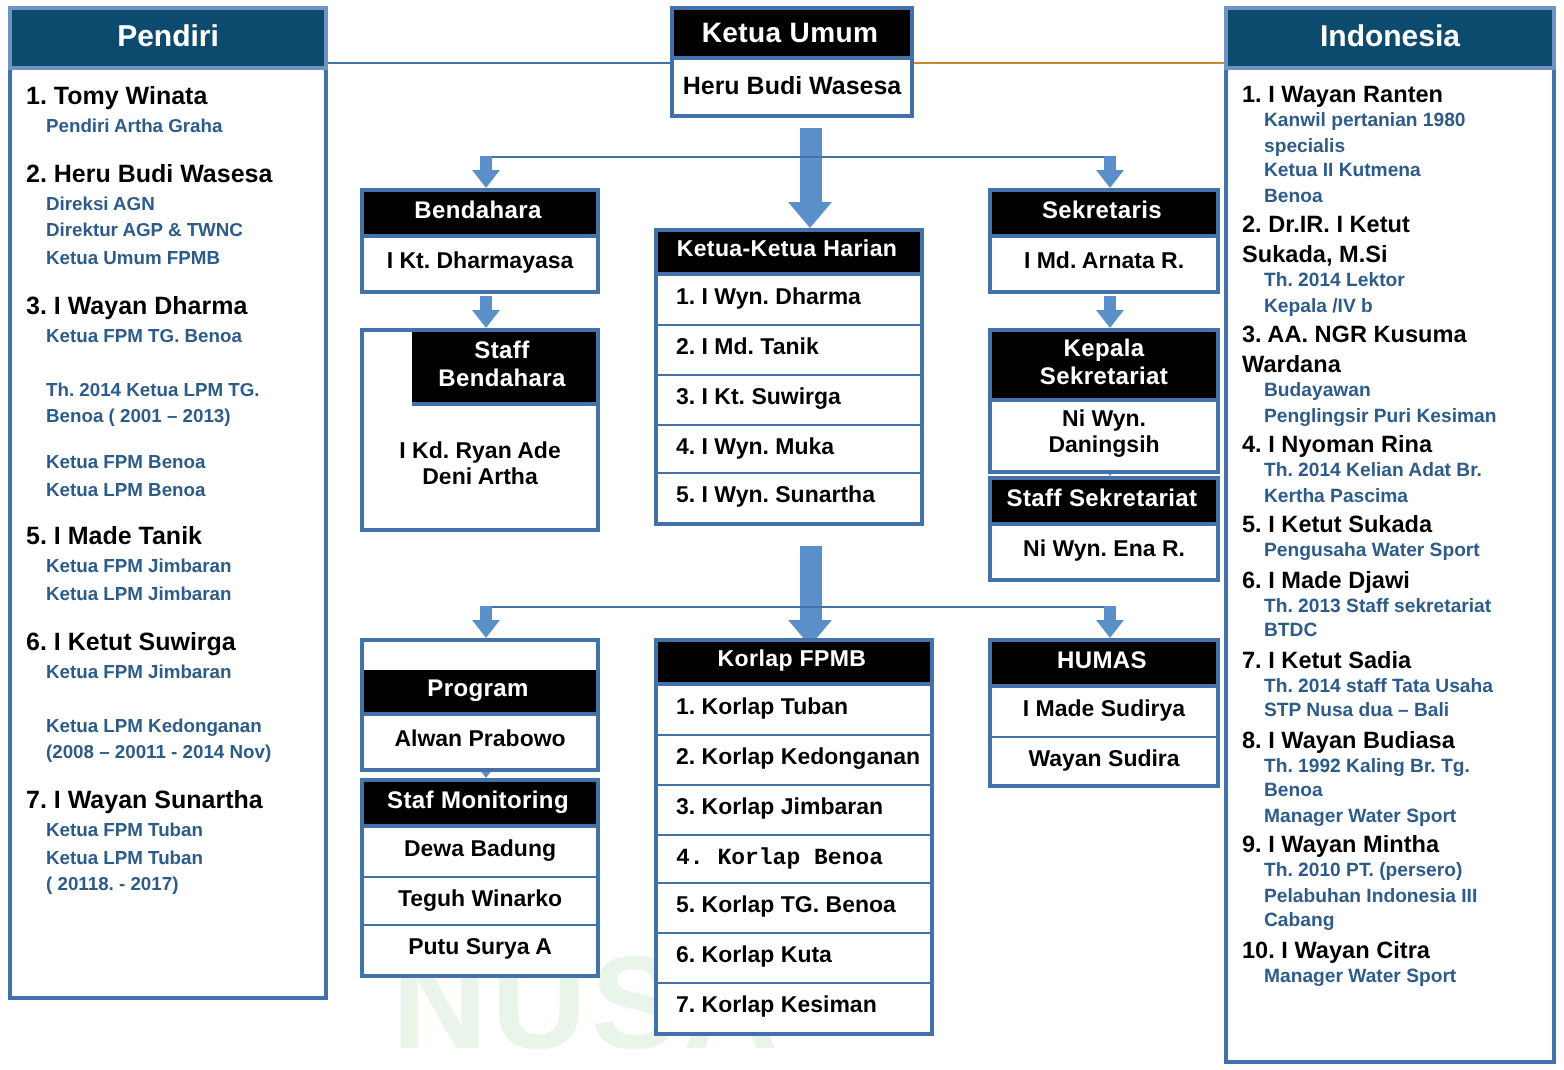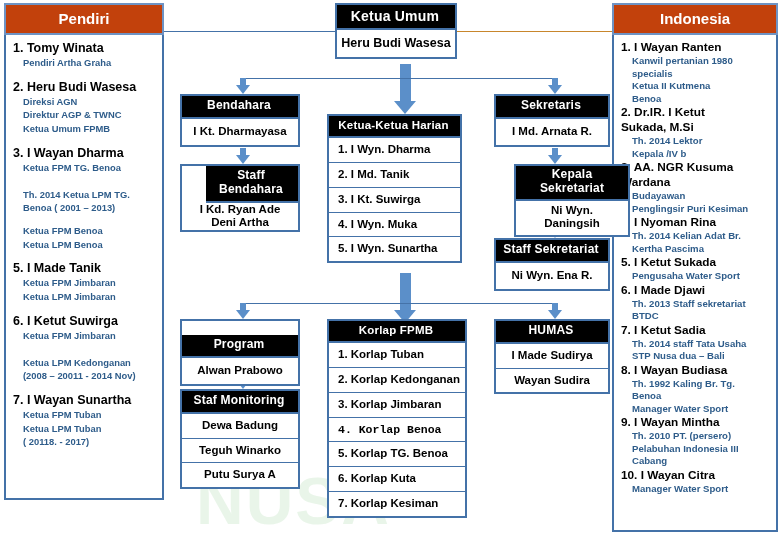--- a/index.html
+++ b/index.html
@@ -41,21 +41,21 @@
     text-align:center;padding:4px 3px;
     border-bottom:1px solid #4472A8;
     line-height:1.2;
   }
   .node .row:last-child{border-bottom:none;}
   .node .row.left{text-align:left;padding-left:9px;}
 
   
   .panel{position:absolute;}
   .panel .ptitle{
-    background:#c2410c;color:#ffffff;font-weight:bold;
+    background:#0c4a6e;color:#ffffff;font-weight:bold;
     font-size:15px;text-align:center;padding:5px 0 6px 0;
     border:2px solid #6E93C4;box-sizing:border-box;
   }
   .panel .pbody{
     border:2px solid #4472A8;border-top:none;box-sizing:border-box;
     background:transparent;overflow:hidden;
     padding:5px 6px 4px 7px;
   }
   .pentry{margin-bottom:2px;}
   .pname{
@@ -238,39 +238,39 @@
     <div class="row" style="font-size:12.5px;padding:6px 3px;">Heru Budi Wasesa</div>
   </div>
 
   <div class="node" style="left:180px;top:94px;width:120px;">
     <div class="hdr" style="font-size:12px;">Bendahara</div>
     <div class="row" style="padding:6px 3px;">I Kt. Dharmayasa</div>
   </div>
 
   <div class="node" style="left:180px;top:164px;width:120px;">
     <div class="hdr" style="font-size:12px;margin-left:24px;">Staff Bendahara</div>
-    <div class="row" style="padding:0 3px;white-space:pre-line;">I Kd. Ryan Ade
+    <div class="row" style="padding:17px 3px;white-space:pre-line;">I Kd. Ryan Ade
 Deni Artha</div>
   </div>
 
   <div class="node" style="left:327px;top:114px;width:135px;">
     <div class="hdr">Ketua-Ketua Harian</div>
     <div class="row left" style="padding:5px 3px 5px 9px;">1.  I Wyn. Dharma</div>
     <div class="row left" style="padding:5px 3px 5px 9px;">2. I Md. Tanik</div>
     <div class="row left" style="padding:5px 3px 5px 9px;">3.  I Kt. Suwirga</div>
     <div class="row left" style="padding:5px 3px 5px 9px;">4.  I Wyn. Muka</div>
     <div class="row left" style="padding:5px 3px 5px 9px;">5.  I Wyn. Sunartha</div>
   </div>
 
   <div class="node" style="left:494px;top:94px;width:116px;">
     <div class="hdr" style="font-size:12px;">Sekretaris</div>
     <div class="row" style="padding:6px 1px;">I Md. Arnata R.</div>
   </div>
 
-  <div class="node" style="left:514px;top:164px;width:116px;">
+  <div class="node" style="left:494px;top:164px;width:116px;">
     <div class="hdr" style="font-size:12px;white-space:pre-line;padding:2px 2px 3px 2px;">Kepala
 Sekretariat</div>
     <div class="row" style="padding:3px 3px 4px 3px;white-space:pre-line;">Ni Wyn.
 Daningsih</div>
   </div>
 
   <div class="node" style="left:494px;top:238px;width:116px;">
     <div class="hdr" style="font-size:12px;">Staff Sekretariat</div>
     <div class="row" style="padding:6px 3px;">Ni Wyn. Ena R.</div>
   </div>

